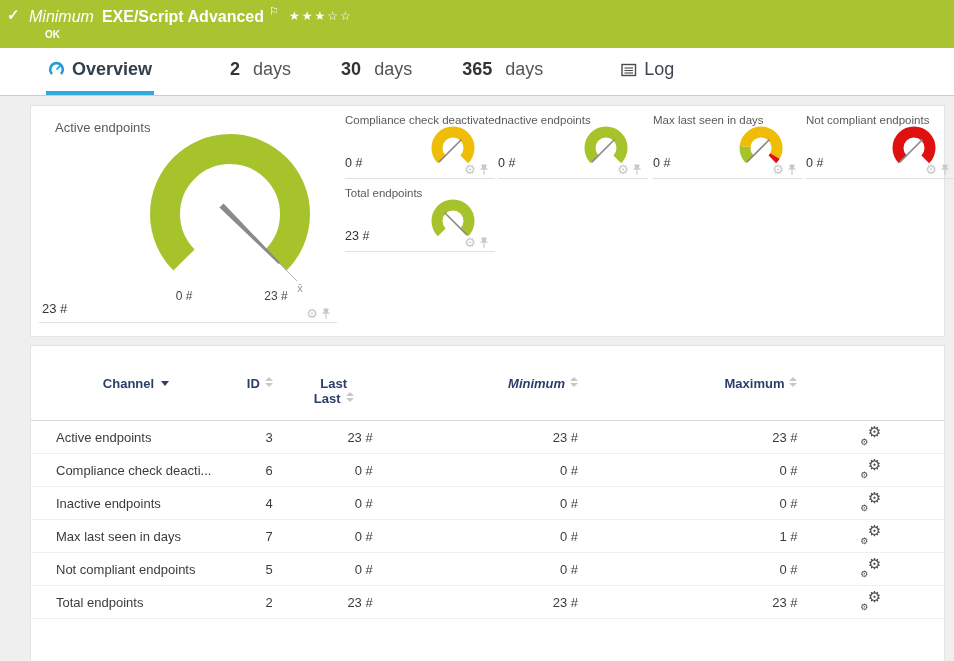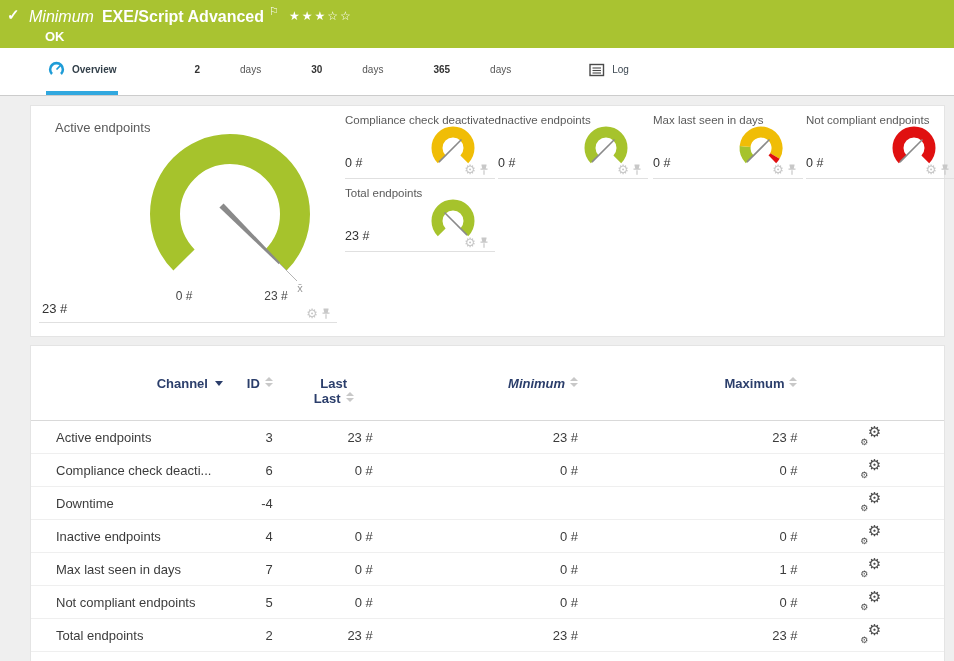--- a/index.html
+++ b/index.html
@@ -7,32 +7,32 @@
     font-family:"Liberation Sans", sans-serif; background:#efefef; }
 
   
   .topbar { position:relative; height:48px; background:#a9c331; color:#fff; }
   .topbar .check { position:absolute; left:7px; top:6px; font-size:15px; font-weight:bold; }
   .topbar .titleline { position:absolute; left:29px; top:5px; font-size:16px; white-space:nowrap; }
   .topbar .kind { font-style:italic; margin-right:8px; }
   .topbar .sname { font-weight:bold; }
   .topbar .flag { font-size:11px; vertical-align:7px; margin-left:5px; }
   .topbar .stars { font-size:12px; letter-spacing:2px; margin-left:10px; vertical-align:2px; }
-  .topbar .status { position:absolute; left:45px; top:29px; font-size:13px; font-weight:bold; }
+  .topbar .status { position:absolute; left:45px; top:29px; font-size:10px; font-weight:bold; }
 
   
   .tabbar { height:48px; background:#fff; border-bottom:1px solid #ccc;
     display:flex; align-items:stretch; padding-left:46px; }
-  .tab { display:flex; align-items:center; gap:7px; font-size:10px; color:#3c4751;
+  .tab { display:flex; align-items:center; gap:7px; font-size:18px; color:#3c4751;
     border-bottom:4px solid transparent; padding:0 2px; cursor:pointer; white-space:nowrap;text-align:right; }
   .tab.active { border-bottom-color:#31a8df; font-weight:bold; color:#33404a; }
   .tab + .tab { margin-left:74px; }
   .tab.t-days + .tab.t-days { margin-left:46px; }
   .tab .tnum { font-weight:bold; color:#333; margin-right:6px; }
-  .tab .tday { color:#555;margin-left:27px; }
+  .tab .tday { color:#555; }
   .ticon { flex:none; }
 
   
   .content { padding:9px 9px 0 30px; }
   .panel { background:#fff; border:1px solid #e4e4e4; width:915px; position:relative; }
   .panel.gauges { height:232px; margin-bottom:8px; }
   .panel.tablep { height:330px; }
 
   
   .bigcell { position:absolute; left:8px; top:8px; width:298px; height:209px;
@@ -55,21 +55,21 @@
 
   .cellicons { position:absolute; right:6px; bottom:2px; display:flex; align-items:center; gap:3px; }
   .mini-gear { font-size:13px; color:#c8c8c8; line-height:1; cursor:pointer; }
   .pin { fill:#c8c8c8; cursor:pointer; }
 
   
   table.channels { width:100%; border-collapse:collapse; margin-top:30px; }
   table.channels th { font-size:13px; color:#2b3e6b; font-weight:bold;
     vertical-align:top; padding-bottom:14px; border-bottom:1px solid #d9d9d9;
     text-align:right; cursor:pointer; }
-  table.channels th.c-channel { text-align:right; padding-left:18px; width:192px;margin-left:44px; }
+  table.channels th.c-channel { text-align:center; padding-left:18px; width:192px;margin-left:44px; }
   table.channels th.c-id { width:50px; }
   table.channels th.c-last { width:100px; }
   table.channels th.c-min { width:206px;font-style:italic; }
   table.channels th.c-max { width:220px; }
   table.channels th.c-gear { width:147px; }
   th.c-last .lastwrap { display:inline-block; width:78px; text-align:center; }
   table.channels td { font-size:13px; color:#3c3c3c; height:33px;
     border-bottom:1px solid #efefef; text-align:right; white-space:nowrap; }
   table.channels td.c-channel { text-align:left; padding-left:25px; }
   table.channels td.c-gear { text-align:center; }
@@ -267,28 +267,20 @@
         </tr>
         <tr>
           <td class="c-channel">Compliance check deacti...</td>
           <td>6</td>
           <td>0 #</td>
           <td>0 #</td>
           <td>0 #</td>
           <td class="c-gear"><span class="gears"><span class="g1">⚙</span><span class="g2">⚙</span></span></td>
         </tr>
         <tr>
-          <td class="c-channel">Downtime</td>
-          <td>-4</td>
-          <td></td>
-          <td></td>
-          <td></td>
-          <td class="c-gear"><span class="gears"><span class="g1">⚙</span><span class="g2">⚙</span></span></td>
-        </tr>
-        <tr>
           <td class="c-channel">Inactive endpoints</td>
           <td>4</td>
           <td>0 #</td>
           <td>0 #</td>
           <td>0 #</td>
           <td class="c-gear"><span class="gears"><span class="g1">⚙</span><span class="g2">⚙</span></span></td>
         </tr>
         <tr>
           <td class="c-channel">Max last seen in days</td>
           <td>7</td>

